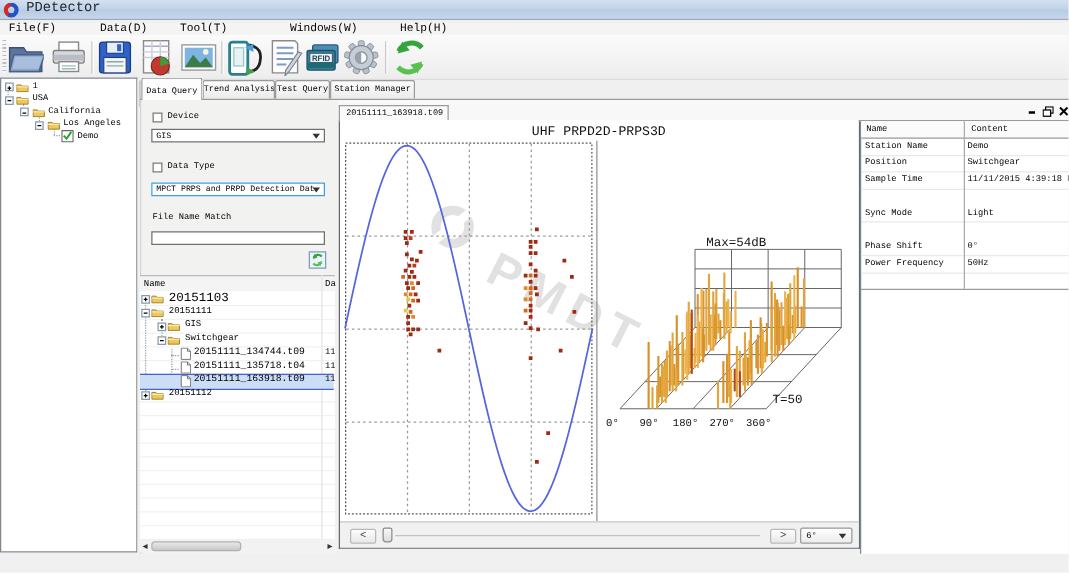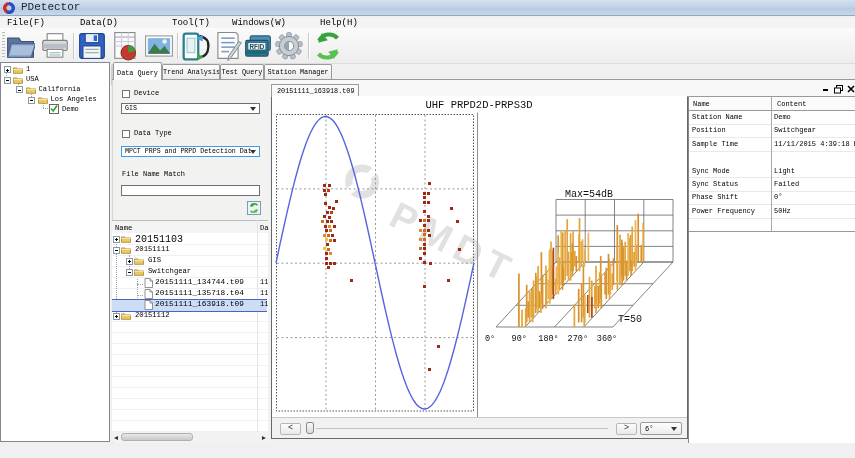--- a/index.html
+++ b/index.html
@@ -102,21 +102,21 @@
       <g transform="rotate(-18 6 6)">
       <path d="M 6 1.7 A 4.3 4.3 0 0 0 6 10.3" fill="none" stroke="#cf2d24" stroke-width="3.4" stroke-linecap="round"></path>
       <path d="M 6 10.3 A 4.3 4.3 0 0 0 6 1.7" fill="none" stroke="#2450c8" stroke-width="3.4" stroke-linecap="round" transform="rotate(32 6 6)"></path>
       </g>
     </svg>
     <div id="titletxt">PDetector</div>
   </div>
   <div id="menubar">
     <span style="left:7px">File(F)</span>
     <span style="left:80px">Data(D)</span>
-    <span style="left:172px">Tool(T)</span>
+    <span style="left:144px">Tool(T)</span>
     <span style="left:232px">Windows(W)</span>
     <span style="left:320px">Help(H)</span>
   </div>
   <div id="toolbar">
       <div id="grip"></div>
       <svg style="left:5px;top:3px" width="30" height="30" viewBox="0 0 30 30">
         <g transform="translate(15 15) scale(1.12) translate(-15 -15)">
           <path d="M4 8 L14 8 L16 11 L27 11 L27 25 L4 25 Z" fill="#5b74a0" stroke="#3c5070" stroke-width="1"></path>
 <path d="M7 13 L29 13 L25 25 L4 25 Z" fill="#8ca6cf" stroke="#4a5f82" stroke-width="1"></path>
 <path d="M8 14.5 L27.5 14.5 L24.6 23 L6 23 Z" fill="#a9bedd"></path>
@@ -636,24 +636,20 @@
       <span class="tc2">Switchgear</span>
     </div>
     <div class="trow" style="top:137.3px">
       <span class="tc1">Sample Time</span>
       <span class="tc2">11/11/2015 4:39:18 PM</span>
     </div>
     <div class="trow" style="top:164.1px">
       <span class="tc1">Sync Mode</span>
       <span class="tc2">Light</span>
     </div>
-    <div class="trow" style="top:177.5px">
-      <span class="tc1">Sync Status</span>
-      <span class="tc2">Failed</span>
-    </div>
     <div class="trow" style="top:190.9px">
       <span class="tc1">Phase Shift</span>
       <span class="tc2">0°</span>
     </div>
     <div class="trow" style="top:204.3px">
       <span class="tc1">Power Frequency</span>
       <span class="tc2">50Hz</span>
     </div>
   <div id="rcol"></div>
   <div id="rtbl-bot"></div>

